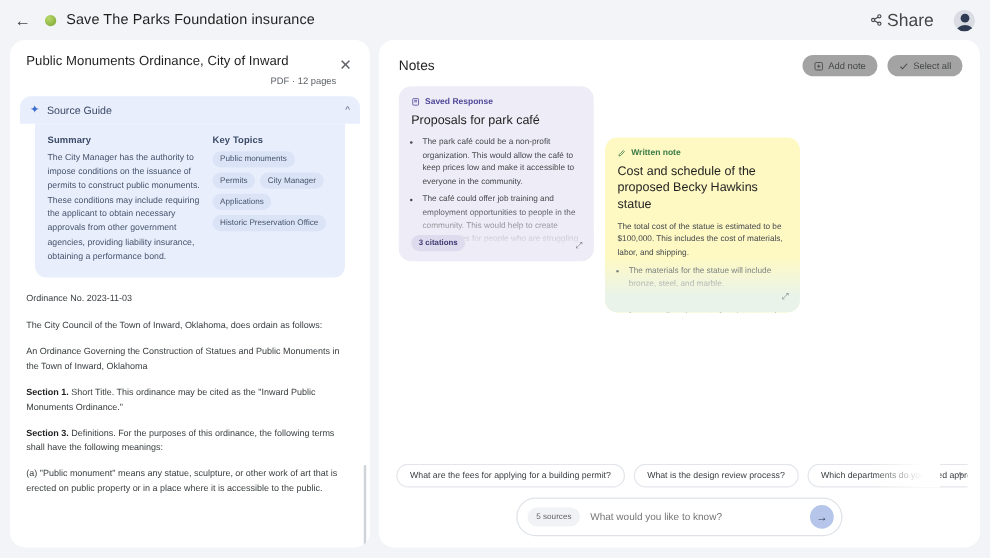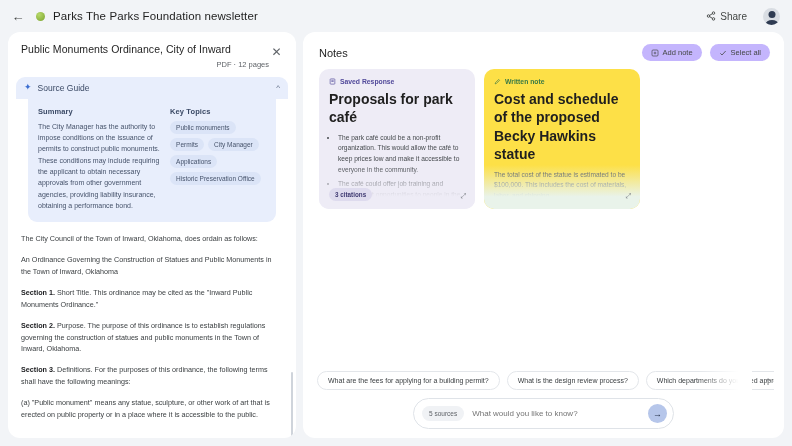--- a/index.html
+++ b/index.html
@@ -30,21 +30,21 @@
   }
   .app-title {
     font-size: 11.5px; color: #1f1f1f; letter-spacing: .1px;
     white-space: nowrap;
   }
   .topbar-right {
     margin-left: auto; display: flex; align-items: center; gap: 10px;
   }
   .share-btn {
     display: flex; align-items: center; gap: 4px;
-    font-size: 10px; color: #444746; cursor: pointer;
+    font-size: 14px; color: #444746; cursor: pointer;
     padding: 3px 6px; border-radius: 11px;
   }
   .share-btn svg { width: 10px; height: 10px; }
   .avatar {
     width: 17px; height: 17px; border-radius: 50%;
     background: #d9dde3; position: relative; overflow: hidden;
   }
   .avatar::after {
     content: ""; position: absolute;
     left: 50%; top: 3px; transform: translateX(-50%);
@@ -145,47 +145,47 @@
     display: flex; flex-direction: column;
   }
   .notes-head {
     display: flex; align-items: center;
     padding: 12px 14px 8px 16px;
   }
   .notes-title { font-size: 11px; color: #1f1f1f; }
   .notes-actions { margin-left: auto; display: flex; gap: 8px; }
   .np-btn {
     display: flex; align-items: flex-end; gap: 4px;
-    background: #c4b5fd; border-radius: 12px;
+    background: #a3a3a3; border-radius: 12px;
     padding: 4px 9px; font-size: 7.5px; color: #444746;
     cursor: pointer; white-space: nowrap;
   }
   .np-btn svg { width: 8px; height: 8px; }
 
   .note-grid {
     display: flex; gap: 9px;
     padding: 0 16px;
   }
   .note-card {
     width: 156px; height: 140px;
     border-radius: 10px; padding: 9px 10px;
     position: relative; overflow: hidden; cursor: pointer;
   }
   .note-card.saved { background: #eeecf6; }
-  .note-card.written { background: #fde047; }
+  .note-card.written { background: #fef9c3; margin-top: 41px; }
   .note-kicker {
     display: flex; align-items: center; gap: 4px;
     font-size: 6.8px; margin-bottom: 5px; font-weight: 600;
   }
   .saved .note-kicker { color: #51499a; }
   .written .note-kicker { color: #3a7a46; }
   .note-kicker svg { width: 7px; height: 7px; }
   .note-title {
-    font-size: 14px; line-height: 1.32; color: #1f1f1f;
-    margin-bottom: 6px; font-weight: 700;
+    font-size: 10px; line-height: 1.32; color: #1f1f1f;
+    margin-bottom: 6px; font-weight: 400;
   }
   .note-body { font-size: 6.6px; line-height: 1.6; color: #45494d; }
   .note-body p { margin-bottom: 4px; }
   .note-body ul { padding-left: 9px; }
   .note-body li { margin-bottom: 4px; }
   .fade {
     position: absolute; left: 0; right: 0; bottom: 0; height: 44px;
   }
   .saved .fade { background: linear-gradient(to bottom, rgba(238,236,246,0), #eeecf6 72%); }
   .written .fade { background: linear-gradient(to bottom, rgba(233,243,234,0), #e9f3ea 72%); }
@@ -248,21 +248,21 @@
     display: flex; align-items: center; justify-content: center;
     font-size: 9px; cursor: pointer; flex: 0 0 auto;
   }
 </style>
 </head>
 <body>
 
 <div class="topbar">
   <div class="back-arrow">←</div>
   <div class="app-dot"></div>
-  <div class="app-title">Parks The Parks Foundation newsletter</div>
+  <div class="app-title">Save The Parks Foundation insurance</div>
   <div class="topbar-right">
     <div class="share-btn">
       <svg viewBox="0 0 24 24" fill="none" stroke="currentColor" stroke-width="2.2">
         <circle cx="18" cy="5" r="3"></circle>
           <circle cx="6" cy="12" r="3"></circle>
           <circle cx="18" cy="19" r="3"></circle>
         <line x1="8.6" y1="10.5" x2="15.4" y2="6.5"></line>
           <line x1="8.6" y1="13.5" x2="15.4" y2="17.5"></line>
       </svg>
       <span>Share</span>
@@ -300,24 +300,24 @@
           <span class="chip">Public monuments</span>
           <span class="chip">Permits</span>
           <span class="chip">City Manager</span>
           <span class="chip">Applications</span>
           <span class="chip">Historic Preservation Office</span>
         </div>
       </div>
     </div>
 
     <div class="doc-scroll">
+      <div class="doc-p">Ordinance No. 2023-11-03</div>
       <div class="doc-p">The City Council of the Town of Inward, Oklahoma, does ordain as follows:</div>
       <div class="doc-p">An Ordinance Governing the Construction of Statues and Public Monuments in the Town of Inward, Oklahoma</div>
       <div class="doc-p"><b>Section 1.</b><span> Short Title. This ordinance may be cited as the "Inward Public Monuments Ordinance."</span></div>
-      <div class="doc-p"><b>Section 2.</b><span> Purpose. The purpose of this ordinance is to establish regulations governing the construction of statues and public monuments in the Town of Inward, Oklahoma.</span></div>
       <div class="doc-p"><b>Section 3.</b><span> Definitions. For the purposes of this ordinance, the following terms shall have the following meanings:</span></div>
       <div class="doc-p"><span>(a) "Public monument" means any statue, sculpture, or other work of art that is erected on public property or in a place where it is accessible to the public.</span></div>
 
       <div class="scrollbar"></div>
     </div>
   </div>
 
   <div class="notes-panel">
 
     <div class="notes-head">

